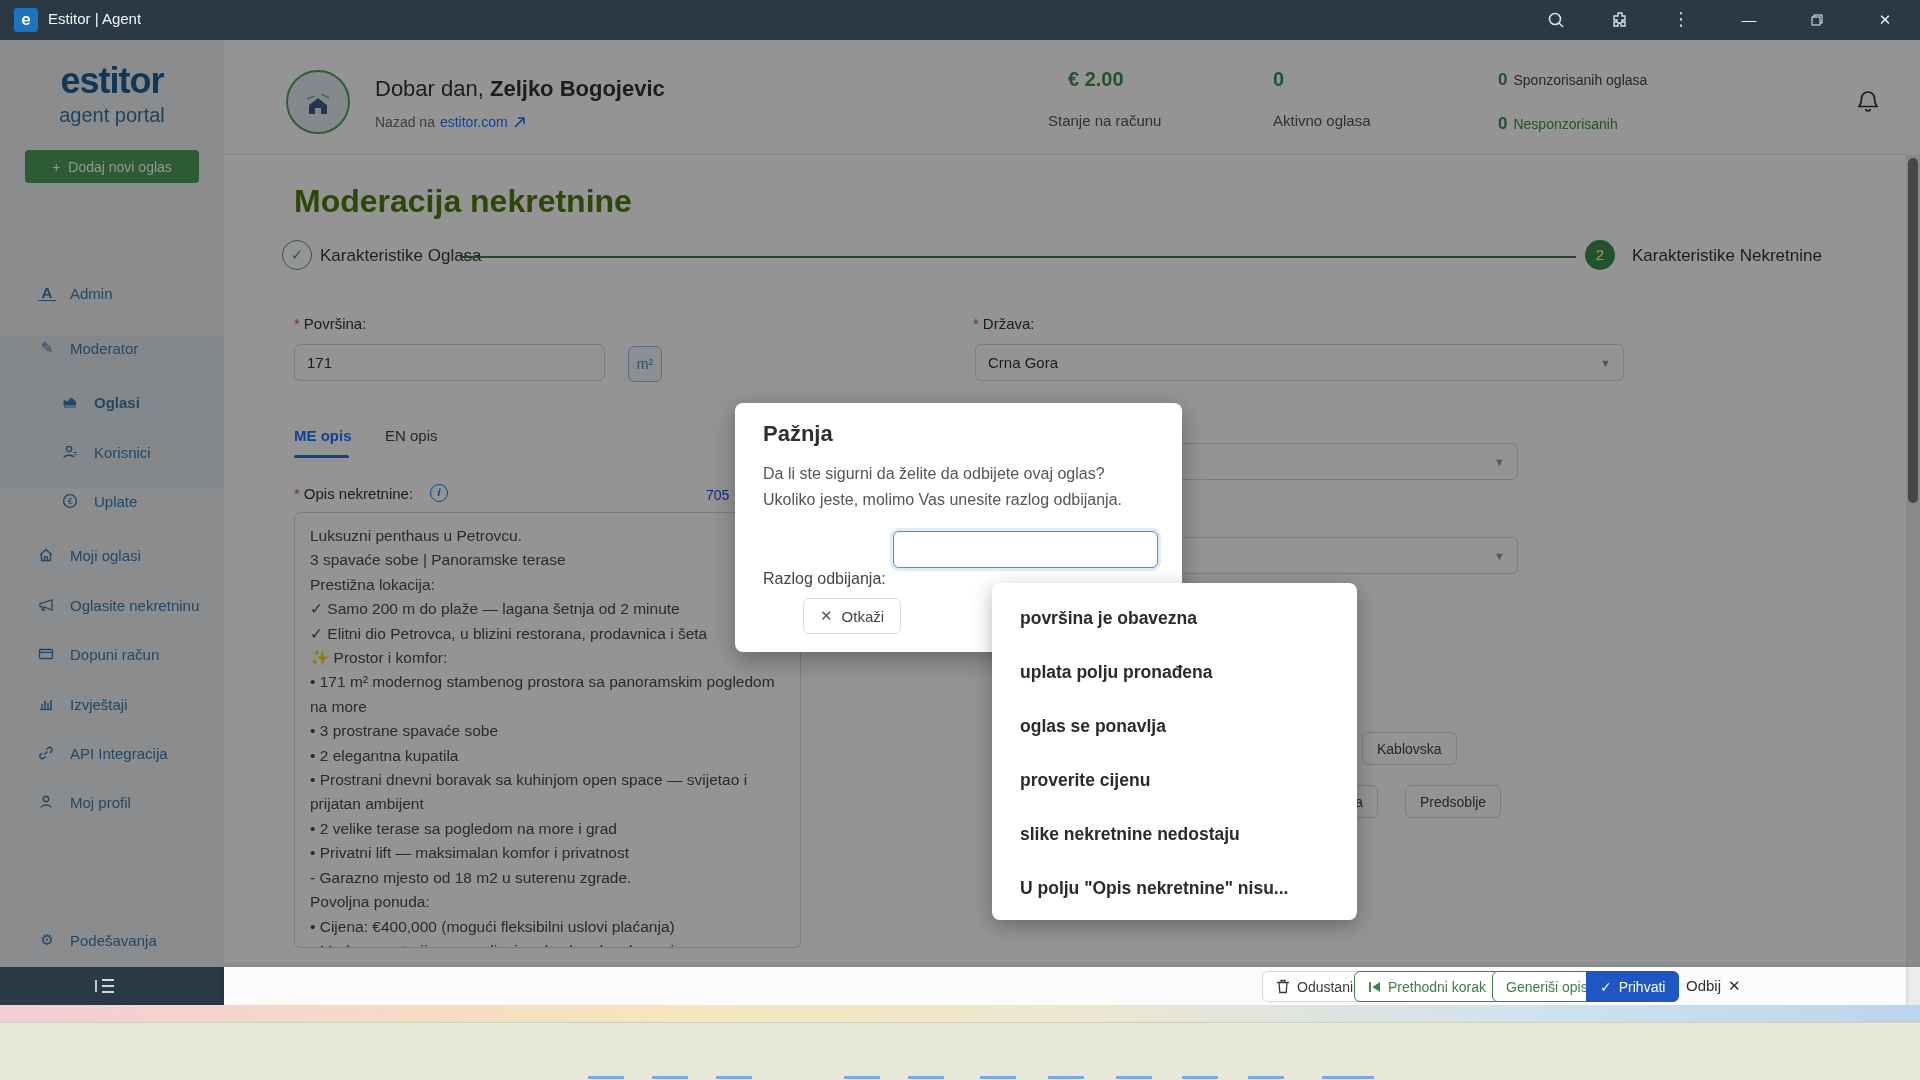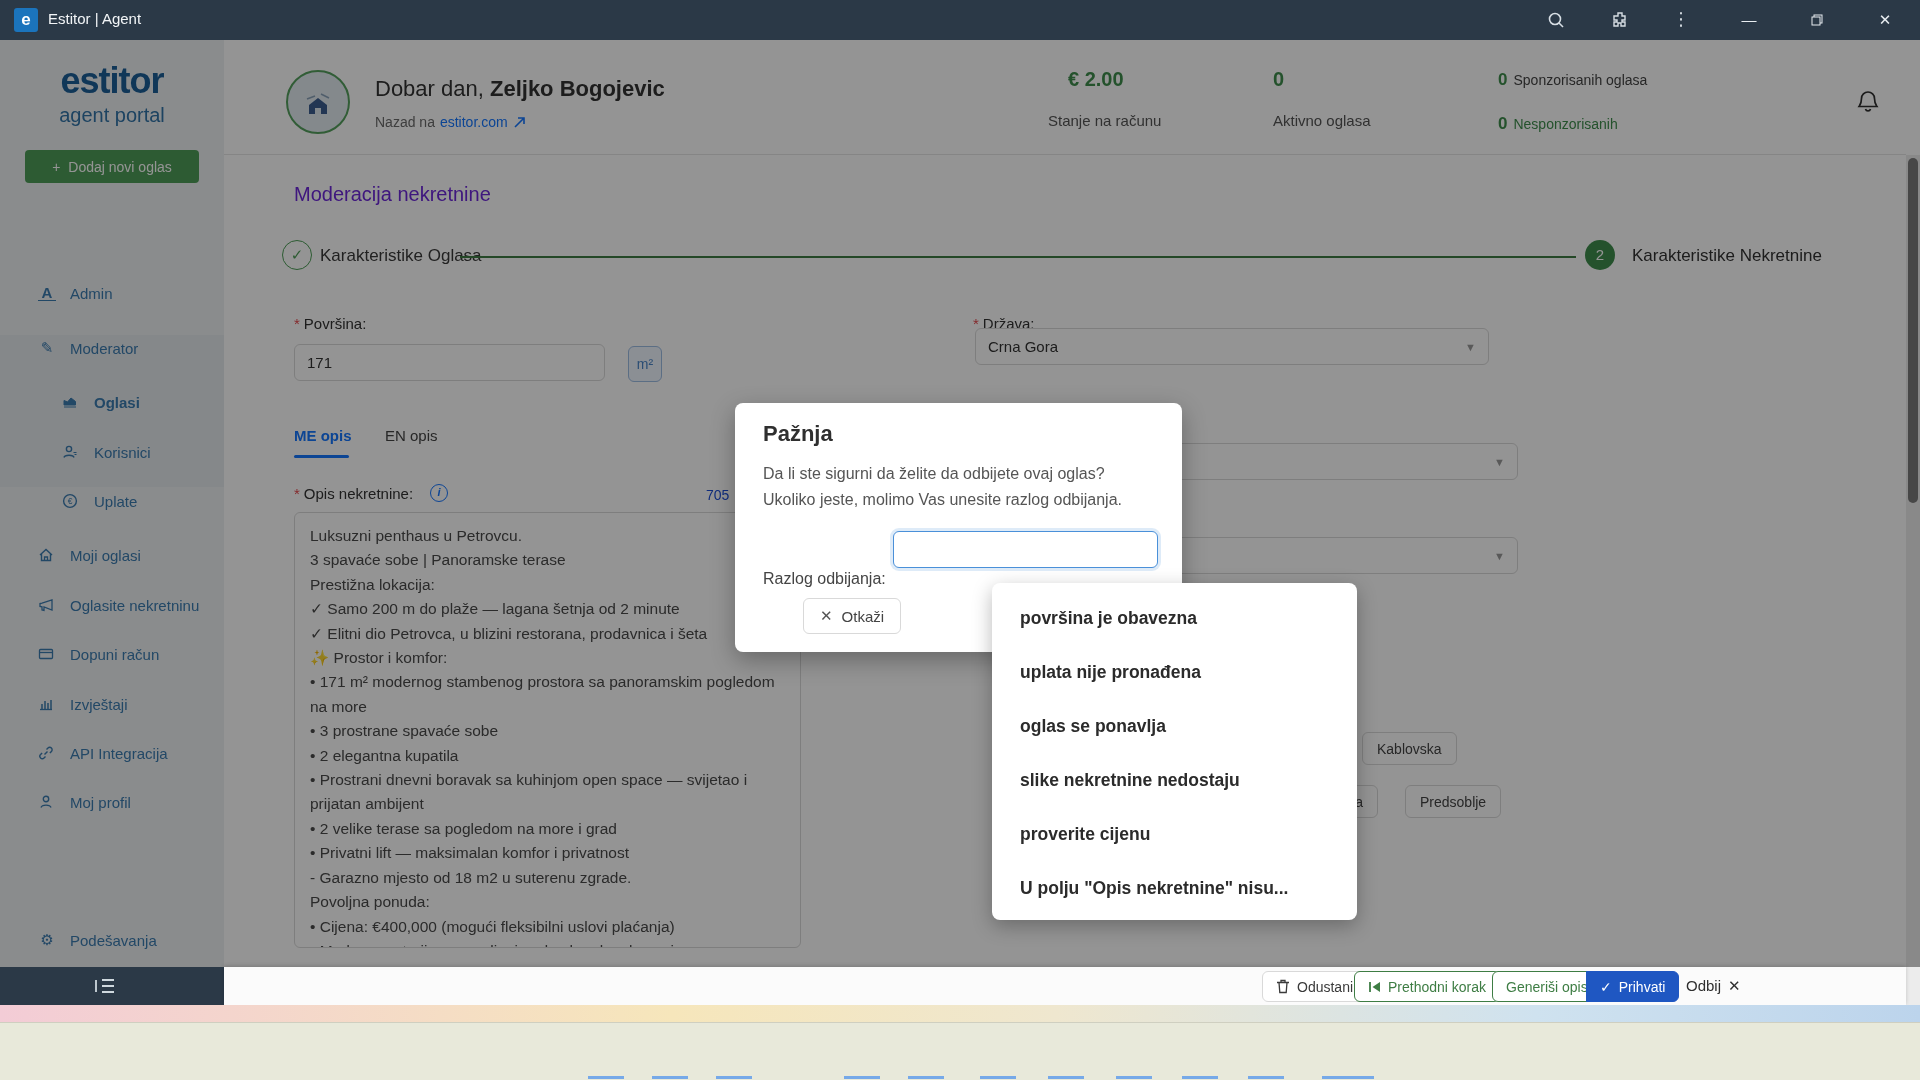--- a/index.html
+++ b/index.html
@@ -37,21 +37,21 @@
   .hdr{left:224px;top:40px;width:1682px;height:115px;background:#fff;border-bottom:1px solid #e6e6e6;box-sizing:border-box;}
   .avatar{left:286px;top:70px;width:60px;height:60px;border-radius:50%;border:2px solid #55a05e;background:#e3ecf2;
           display:flex;align-items:center;justify-content:center;}
   .hname{left:375px;top:76px;font-size:22px;color:#333;}
   .hback{left:375px;top:114px;font-size:14px;color:#6b6b6b;display:flex;gap:5px;align-items:center;}
   .stat-v{font-size:20px;font-weight:bold;color:#3f8e4d;}
   .stat-l{font-size:15px;color:#555;}
   .badge-line{font-size:14px;color:#444;display:flex;gap:6px;align-items:baseline;}
   
   .content{left:224px;top:155px;width:1682px;height:812px;background:#fff;}
-  .h1{left:294px;top:183px;font-size:20px;font-weight:normal;color:#6d28d9;}
+  .h1{left:294px;top:183px;font-size:32px;font-weight:bold;color:#4d7c0f;}
   .stepc{width:30px;height:30px;border-radius:50%;box-sizing:border-box;text-align:center;}
   .steplbl{font-size:17px;color:#3a3a3a;}
   .flabel{font-size:15px;color:#333;}
   .red{color:#e5484d;margin-right:4px;}
   .input{box-sizing:border-box;height:37px;border:1px solid #d9d9d9;border-radius:6px;background:#fff;
          font-size:15px;color:#333;display:flex;align-items:center;padding:0 12px;}
   .selchev{margin-left:auto;color:#999;font-size:11px;}
   .unit{left:628px;top:346px;width:32px;height:34px;border:1px solid #9dbde4;background:#f0f6ff;border-radius:6px;
         color:#4a86c8;font-size:14px;display:flex;align-items:center;justify-content:center;}
   .tab{font-size:15px;}
@@ -284,21 +284,21 @@
     <span class="red">*</span><span>Površina:</span>
   </div>
   <div class="abs input" style="left:294px;top:344px;width:311px">
     <span>171</span>
   </div>
   <div class="abs unit">m²</div>
 
   <div class="abs flabel" style="left:973px;top:315px">
     <span class="red">*</span><span>Država:</span>
   </div>
-  <div class="abs input" style="left:975px;top:328px;width:514px">
+  <div class="abs input" style="left:975px;top:344px;width:649px">
     <span>Crna Gora</span>
     <span class="selchev">▼</span>
   </div>
   <div class="abs input" style="left:975px;top:443px;width:543px">
     <span class="selchev">▼</span>
   </div>
   <div class="abs input" style="left:975px;top:537px;width:543px">
     <span class="selchev">▼</span>
   </div>
 
@@ -382,24 +382,24 @@
     <div class="reason-input"></div>
     <div class="cancel-btn">
       <span style="color:#555">✕</span>
       <span>Otkaži</span>
     </div>
   </div>
 
   <div class="abs notch"></div>
   <div class="abs dropdown">
     <div class="dd-item">površina je obavezna</div>
-    <div class="dd-item">uplata nije pronađena</div>
+    <div class="dd-item">uplata polju pronađena</div>
     <div class="dd-item">oglas se ponavlja</div>
+    <div class="dd-item">proverite cijenu</div>
     <div class="dd-item">slike nekretnine nedostaju</div>
-    <div class="dd-item">proverite cijenu</div>
     <div class="dd-item">U polju "Opis nekretnine" nisu...</div>
   </div>
 
   <div class="abs taskbar"></div>
   <span class="abs" style="left:22px;top:1038px">
     <svg width="26" height="26" viewBox="0 0 26 26">
         <rect x="1" y="1" width="11" height="11" fill="#1a1a1a"></rect>
         <rect x="14" y="1" width="11" height="11" fill="#1a1a1a"></rect>
         <rect x="1" y="14" width="11" height="11" fill="#1a1a1a"></rect>
         <rect x="14" y="14" width="11" height="11" fill="#1a1a1a"></rect>

